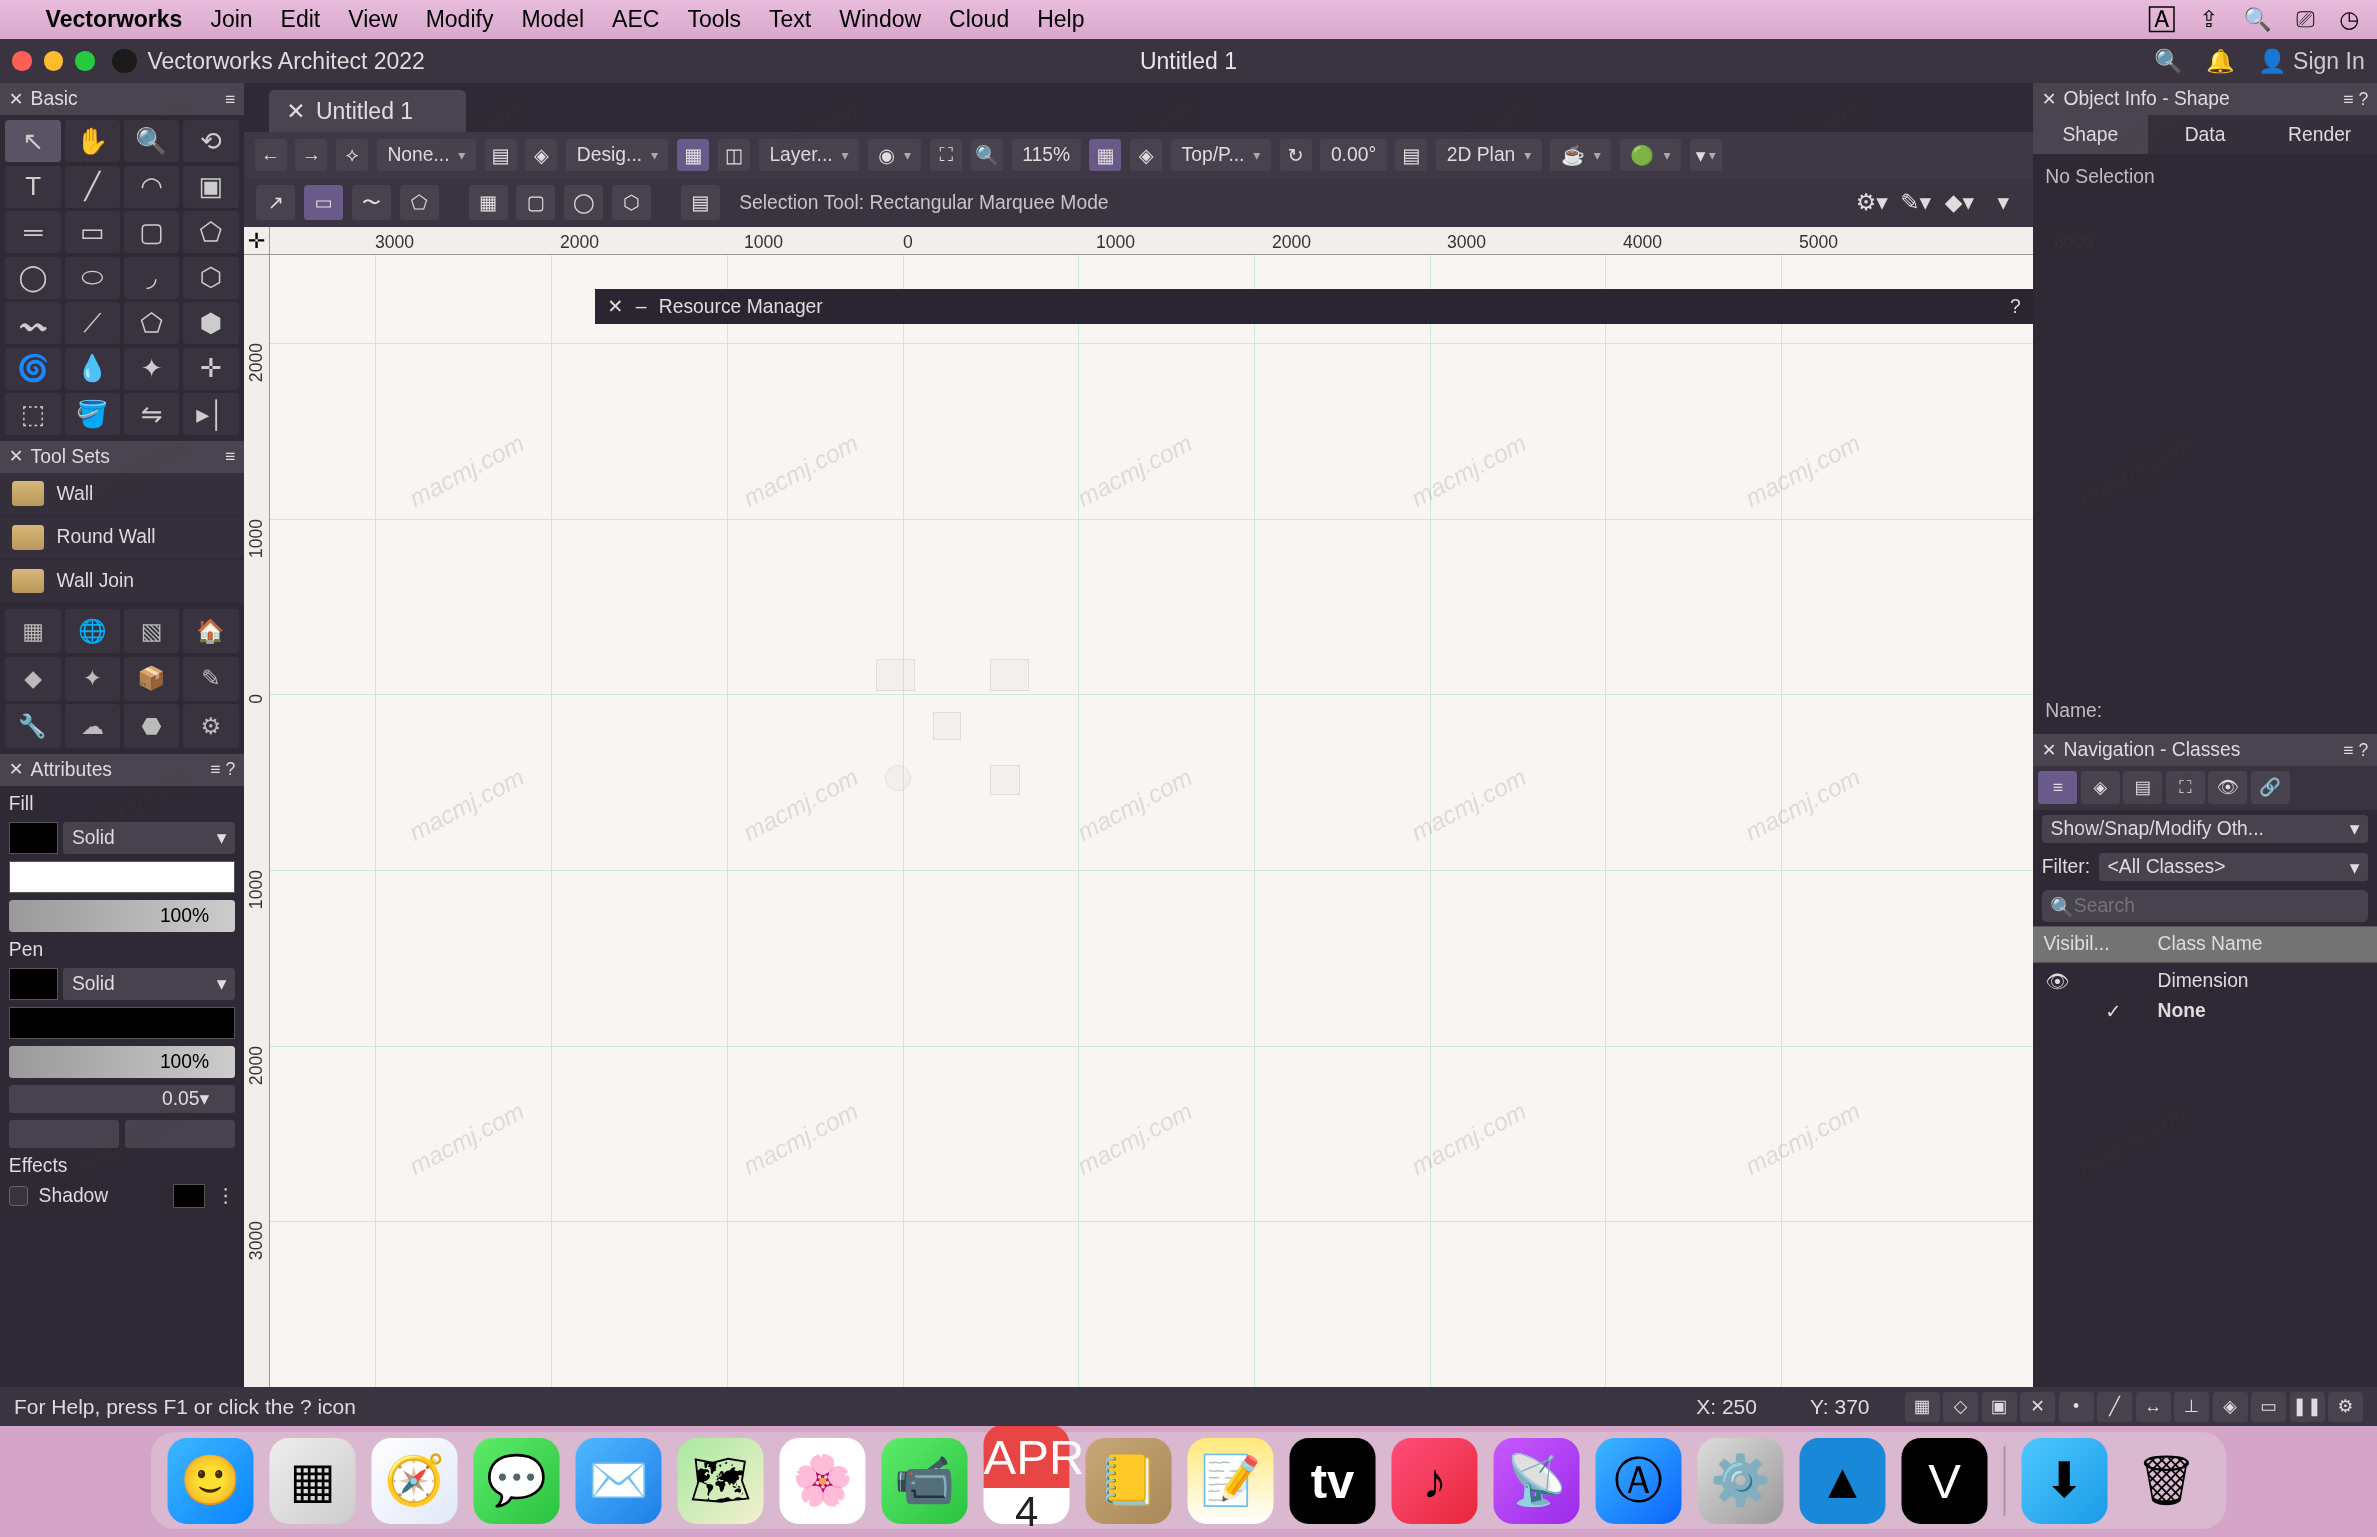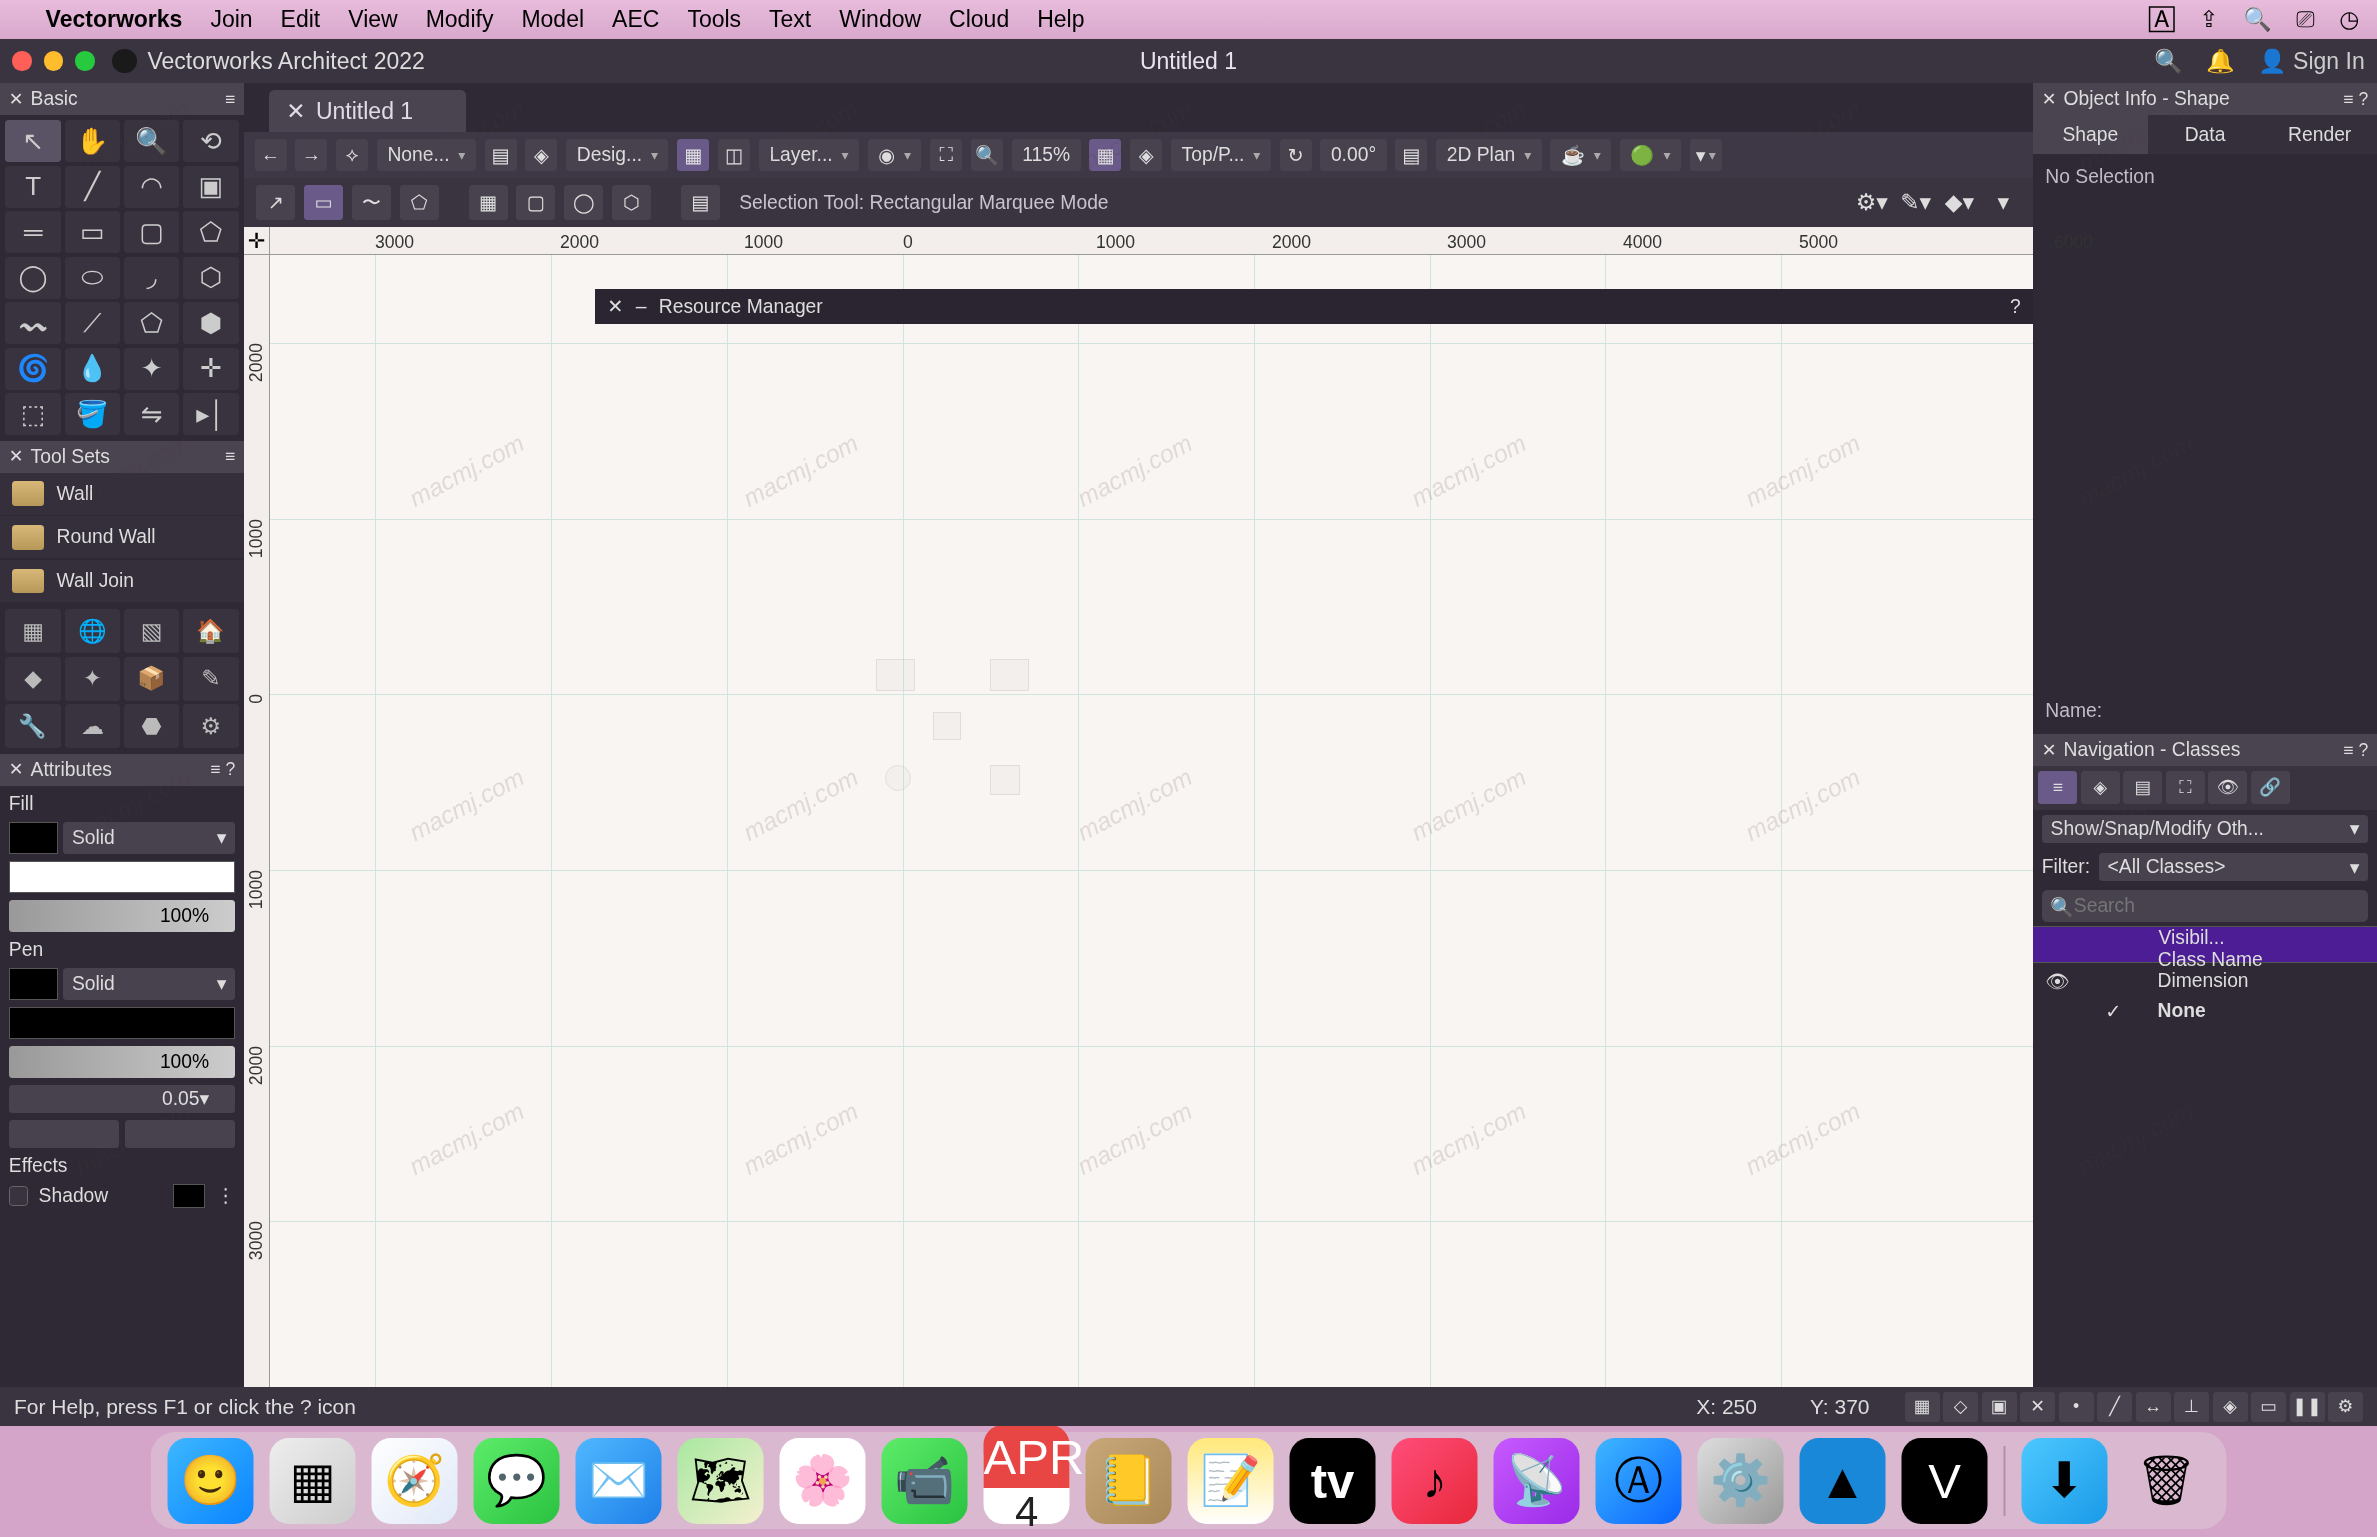--- a/index.html
+++ b/index.html
@@ -95,21 +95,21 @@
 .oip-body .namerow { margin-top:auto; }
 .nav-tools { display:flex; gap:3.5px; padding:5.3px; background:#38333e;}
 .nav-tools .nbtn { width:39px;height:33px;background:#48424f;border-radius:3.5px;display:flex;align-items:center;justify-content:center;font-size:17.6px;}
 .nav-tools .nbtn.active { background:#6a5a8a;}
 .nav-row { display:flex; align-items:center; padding:5.3px 8.8px; gap:8.8px; font-size:19.3px;}
 .nav-row .dd { flex:1; height:28px; background:#48424f;border-radius:3.5px;display:flex;align-items:center;padding:0 8.8px;}
 .nav-search { padding:3.5px 8.8px;}
 .nav-search input { width:100%; height:32px; background:#48424f; border:none; border-radius:5.3px; color:#ddd; padding:0 10.5px 0 32px; font-size:19.3px;}
 .nav-search { position:relative;}
 .nav-search .sicon { position:absolute; left:17.6px; top:8.8px; font-size:19.3px; color:#888;}
-.nav-table-hdr { display:flex; background:#4c1d95; height:37px; align-items:center; font-size:19.3px; border-top:0.9px solid #555;border-bottom:0.9px solid #555;flex-direction:column;}
+.nav-table-hdr { display:flex; background:#737373; height:37px; align-items:center; font-size:19.3px; border-top:0.9px solid #555;border-bottom:0.9px solid #555;}
 .nav-table-hdr .c1 { width:114px; padding-left:10.5px;}
 .nav-table-hdr .c2 { flex:1; padding-left:10.5px;}
 .nav-table { flex:1; padding:3.5px 0; font-size:19.3px;}
 .nav-table .row { display:flex; height:30px; align-items:center;}
 .nav-table .row .c1 { width:114px; display:flex;align-items:center;justify-content:flex-start;gap:7px;padding-left:12.3px;}
 .nav-table .row .c2 { flex:1; padding-left:10.5px;}
 .nav-scroll { height: 21px; background:#3a3440; position:relative;}
 .nav-scroll .thumb { position:absolute; left:17.6px; width:105px; top:5.3px; height:10.5px; background:#6a6470; border-radius:5.3px;}
 
 

